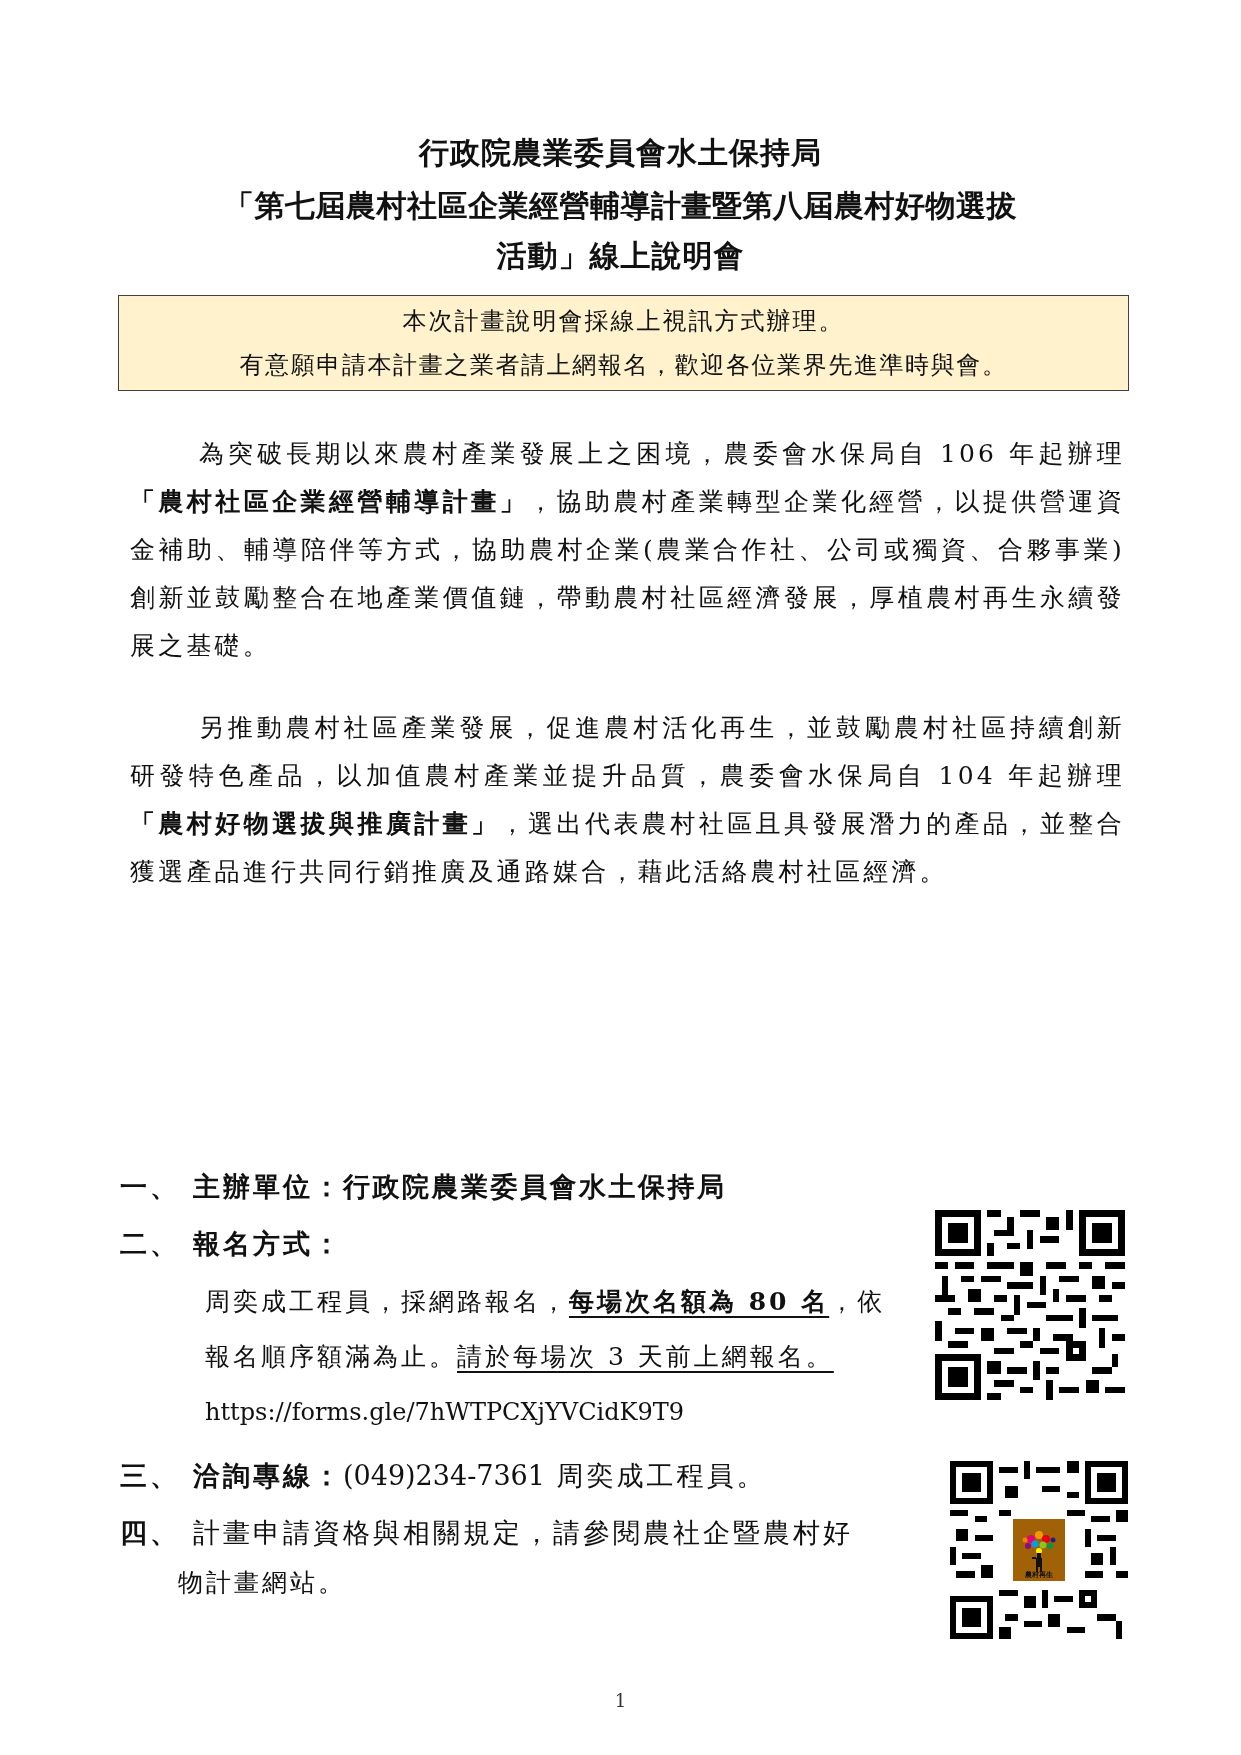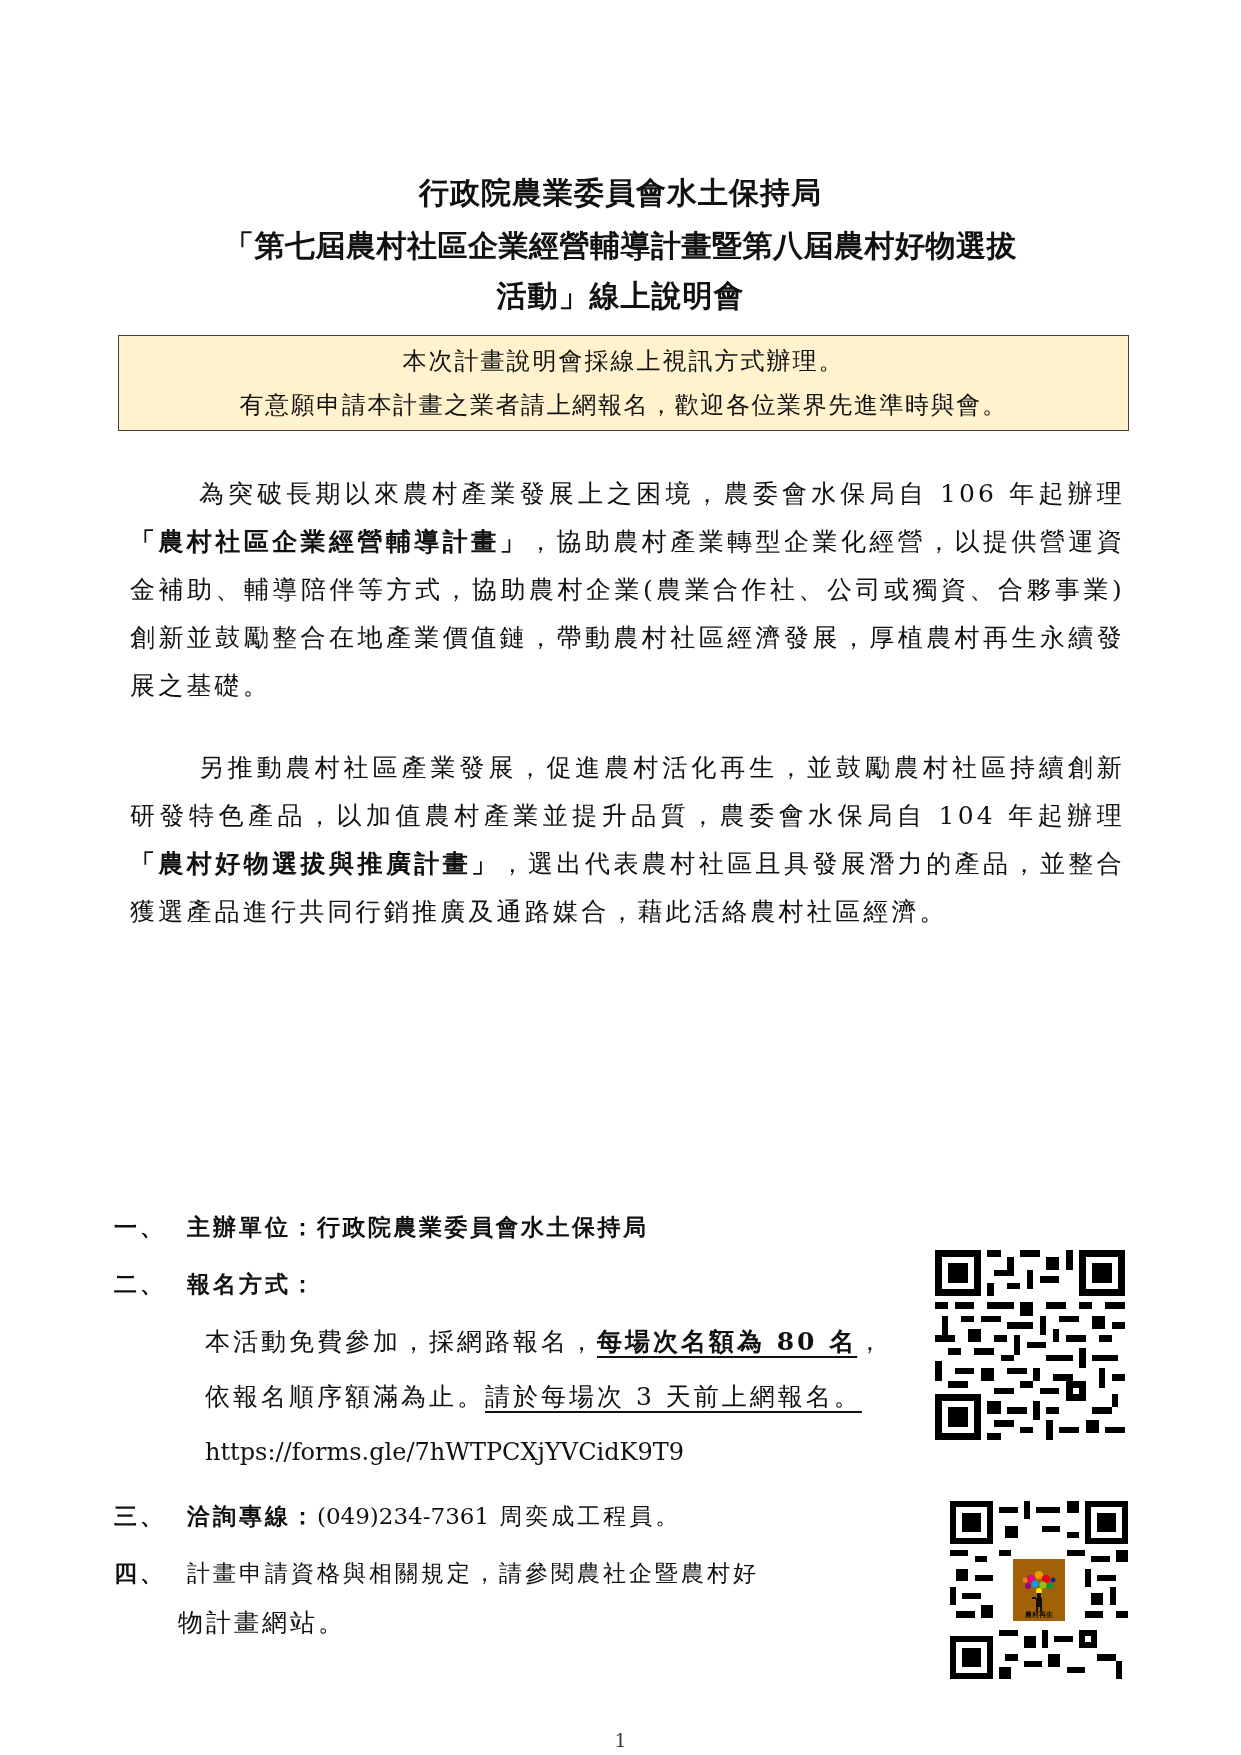--- a/index.html
+++ b/index.html
@@ -1,21 +1,21 @@
 <!DOCTYPE html>
 <html><head>
 <meta charset="utf-8">
 <style>
   html, body { margin: 0; padding: 0; background: #ffffff; }
   body {
     width: 1241px; height: 1755px; position: relative; overflow: hidden;
     font-family: "DejaVu Serif", "Liberation Serif", serif;
     color: #111111;
   }
-  .page { position: absolute; left: 0; top: 0; width: 1241px; height: 1263px; margin-top: 40px; }
+  .page { position: absolute; left: 0; top: 0; width: 1241px; height: 1263px; }
 
   .title-line {
     position: absolute; left: 0; width: 1241px; text-align: center;
     font-size: 30px; font-weight: bold; line-height: 40px; letter-spacing: 1px;
   }
   #t1 { top: 133px; }
   #t2 { top: 186px; letter-spacing: 0.5px; }
   #t3 { top: 236px; }
 
   .notice-box {
@@ -33,21 +33,21 @@
     position: absolute; left: 130px; width: 995px;
     font-size: 25px; line-height: 48px; letter-spacing: 3.2px;
     text-align: justify;
   }
   .para .indent { display: inline-block; width: 68px; }
   .para b { font-weight: bold; }
   #p1 { top: 430px; }
   #p2 { top: 704px; }
   #p3 { top: 981px; }
 
-  .list-item { position: absolute; left: 114px; font-size: 23px; line-height: 48px; letter-spacing: 3px; }
+  .list-item { position: absolute; left: 120px; font-size: 27px; line-height: 48px; letter-spacing: 3px; }
   .list-num { font-weight: bold; display: inline-block; width: 73px; }
   .list-head { font-weight: bold; }
   #li1 { top: 1163px; width: 800px; }
   #li1 .val { font-weight: bold; letter-spacing: 2.5px; }
   #li2 { top: 1220px; width: 800px; }
   #li2-body {
     position: absolute; left: 205px; top: 1274px; width: 700px;
     font-size: 25px; line-height: 55px; letter-spacing: 3px;
   }
   #li2-body u { text-decoration: underline; text-underline-offset: 6px; text-decoration-thickness: 2px; }
@@ -92,21 +92,21 @@
 
   <div id="p1" class="para"><span class="indent"></span><span>為突破長期以來農村產業發展上之困境，農委會水保局自 106 年起辦理</span><b>「農村社區企業經營輔導計畫」</b><span>，協助農村產業轉型企業化經營，以提供營運資金補助、輔導陪伴等方式，協助農村企業(農業合作社、公司或獨資、合夥事業)創新並鼓勵整合在地產業價值鏈，帶動農村社區經濟發展，厚植農村再生永續發展之基礎。</span></div>
 
   <div id="p2" class="para"><span class="indent"></span><span>另推動農村社區產業發展，促進農村活化再生，並鼓勵農村社區持續創新研發特色產品，以加值農村產業並提升品質，農委會水保局自 104 年起辦理</span><b>「農村好物選拔與推廣計畫」</b><span>，選出代表農村社區且具發展潛力的產品，並整合獲選產品進行共同行銷推廣及通路媒合，藉此活絡農村社區經濟。</span></div>
 
 
   <div id="li1" class="list-item"><span class="list-num">一、</span><span class="list-head">主辦單位：</span><span class="val">行政院農業委員會水土保持局</span></div>
 
   <div id="li2" class="list-item"><span class="list-num">二、</span><span class="list-head">報名方式：</span></div>
 
-  <div id="li2-body"><span>本活動免費參加，採網路報名，</span><u class="bold">每場次名額為 80 名</u><span>，依報名順序額滿為止。</span><u>請於每場次 3 天前上網報名。</u><span class="url">https://forms.gle/7hWTPCXjYVCidK9T9</span></div>
+  <div id="li2-body"><span>周奕成工程員，採網路報名，</span><u class="bold">每場次名額為 80 名</u><span>，依報名順序額滿為止。</span><u>請於每場次 3 天前上網報名。</u><span class="url">https://forms.gle/7hWTPCXjYVCidK9T9</span></div>
 
   <div id="li3" class="list-item"><span class="list-num">三、</span><span class="list-head">洽詢專線：</span><span class="phone">(049)234-7361</span><span> 周奕成工程員。</span></div>
 
   <div id="li4" class="list-item"><span class="list-num">四、</span><span>計畫申請資格與相關規定，請參閱農社企暨農村好</span></div>
   <div id="li4-cont">物計畫網站。</div>
 
   <div id="qr1" class="qr">
     <svg viewBox="0 0 29 29" shape-rendering="crispEdges">
       <rect x="0" y="0" width="29" height="29" fill="#fff"></rect>
       <g fill="#000">

